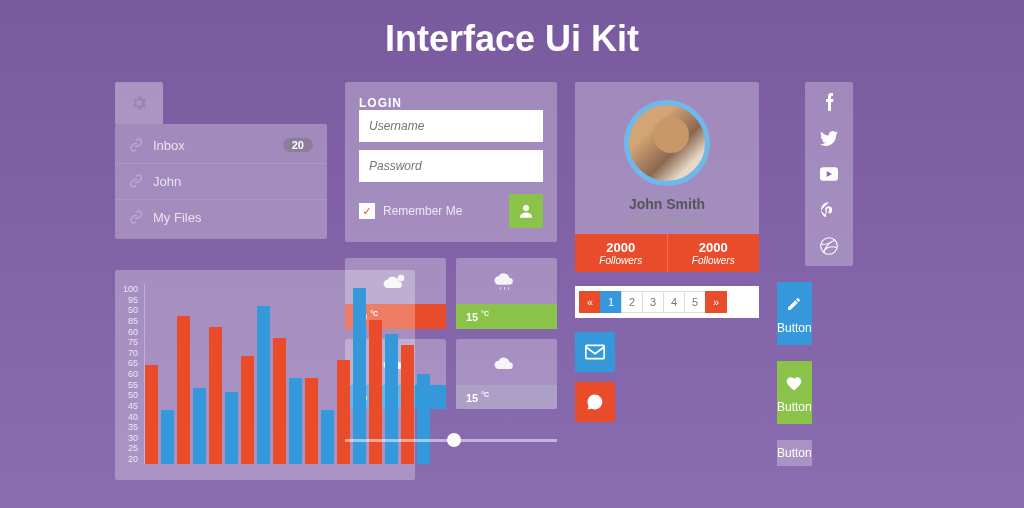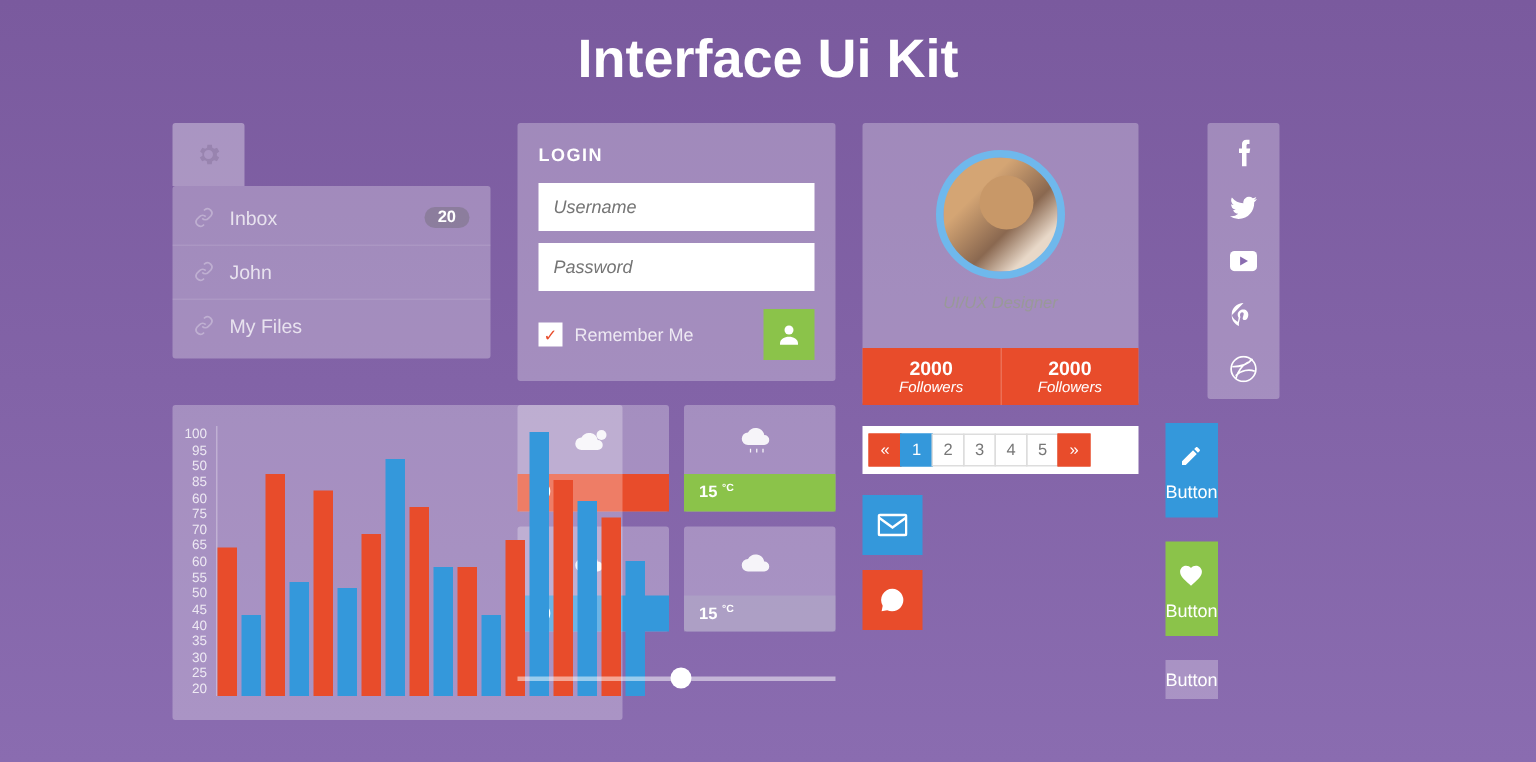--- a/index.html
+++ b/index.html
@@ -17,21 +17,21 @@
 .badge{margin-left:auto;background:rgba(100,100,100,0.35);color:#fff;border-radius:10px;padding:1px 9px;font-size:11px;font-weight:600}
 .chart{padding:14px 10px 0 8px;height:210px;width:300px;margin-left:0}
 .chart-inner{display:flex;height:180px}
 .yaxis{display:flex;flex-direction:column;justify-content:space-between;font-size:9px;color:rgba(255,255,255,0.8);padding-right:6px;text-align:right;width:24px}
 .bars{display:flex;align-items:flex-end;gap:3px;flex:1;border-left:1px solid rgba(255,255,255,0.3)}
 .bar{width:13px}
 .bar.o{background:#e84c2b}
 .bar.b{background:#3498db}
 .col2{display:flex;flex-direction:column;gap:16px;width:212px}
 .login{padding:14px}
-.login-title{color:#fff;font-weight:700;font-size:12px;letter-spacing:1px;margin-bottom:12px}
+.login-title{color:#fff;font-weight:700;font-size:12px;letter-spacing:1px;margin-bottom:0}
 .login input{width:100%;padding:9px 10px;border:none;margin-bottom:8px;font-size:12px;font-style:italic;color:#999;background:#fff}
 .login-row{display:flex;align-items:center;gap:8px;margin-top:4px}
 .chk{width:16px;height:16px;background:#fff;display:flex;align-items:center;justify-content:center;color:#e84c2b;font-size:11px}
 .remember{color:rgba(255,255,255,0.8);font-size:12px;flex:1}
 .login-btn{width:34px;height:34px;background:#8bc34a;display:flex;align-items:center;justify-content:center;margin-left:auto}
 .weather-grid{display:grid;grid-template-columns:1fr 1fr;gap:10px}
 .weather{padding:10px 0 0;text-align:center}
 .weather .cloud{color:rgba(255,255,255,0.85);height:30px;display:flex;align-items:center;justify-content:center}
 .weather .temp{color:#fff;font-size:11px;font-weight:600;padding:6px 10px;text-align:left;margin-top:6px}
 .temp.orange{background:#e84c2b}
@@ -39,21 +39,21 @@
 .temp.blue{background:#3498db}
 .temp.gray{background:rgba(180,180,200,0.4)}
 .slider{position:relative;height:20px;margin-top:6px}
 .slider-track{height:3px;background:rgba(255,255,255,0.5);position:absolute;top:8px;left:0;right:0}
 .slider-thumb{width:14px;height:14px;background:#fff;border-radius:50%;position:absolute;top:2px;left:48%}
 .col3{display:flex;flex-direction:column;gap:14px;width:184px}
 .profile{padding:18px 0 0;text-align:center}
 .avatar{width:86px;height:86px;border-radius:50%;border:5px solid #6fb8ec;margin:0 auto 10px;background:linear-gradient(135deg,#d4a574 30%,#8a6850 60%,#e8d8c8 80%);position:relative;overflow:hidden}
 .avatar::after{content:"";position:absolute;top:12px;left:24px;width:36px;height:36px;background:#c89868;border-radius:50%}
 .pname{color:#555;font-size:14px;font-weight:600}
-.ptitle{color:#999;font-size:11px;font-style:italic;margin:2px 0 24px}
+.ptitle{color:#999;font-size:11px;font-style:italic;margin:2px 0 8px}
 .stats{display:flex}
 .stat{flex:1;background:#e84c2b;color:#fff;padding:6px 0;text-align:center;border-right:1px solid rgba(255,255,255,0.2)}
 .stat:last-child{border-right:none}
 .stat-num{font-size:13px;font-weight:600}
 .stat-label{font-size:10px;font-style:italic}
 .pagination{display:flex;background:#fff;padding:5px;gap:0}
 .page{width:22px;height:22px;display:flex;align-items:center;justify-content:center;font-size:11px;color:#777;border:1px solid #ddd;margin-left:-1px}
 .page.arrow{background:#e84c2b;color:#fff;border-color:#e84c2b}
 .page.active{background:#3498db;color:#fff;border-color:#3498db}
 .icon-btns{display:flex;gap:10px}
@@ -166,20 +166,21 @@
     </div>
     <div class="slider">
       <div class="slider-track"></div>
       <div class="slider-thumb"></div>
     </div>
   </div>
 
   <div class="col3">
     <div class="panel profile">
       <div class="avatar"></div>
+      <div class="pname">John Smith</div>
       <div class="ptitle">UI/UX Designer</div>
       <div class="stats">
         <div class="stat">
           <div class="stat-num">2000</div>
           <div class="stat-label">Followers</div>
         </div>
         <div class="stat">
           <div class="stat-num">2000</div>
           <div class="stat-label">Followers</div>
         </div>

